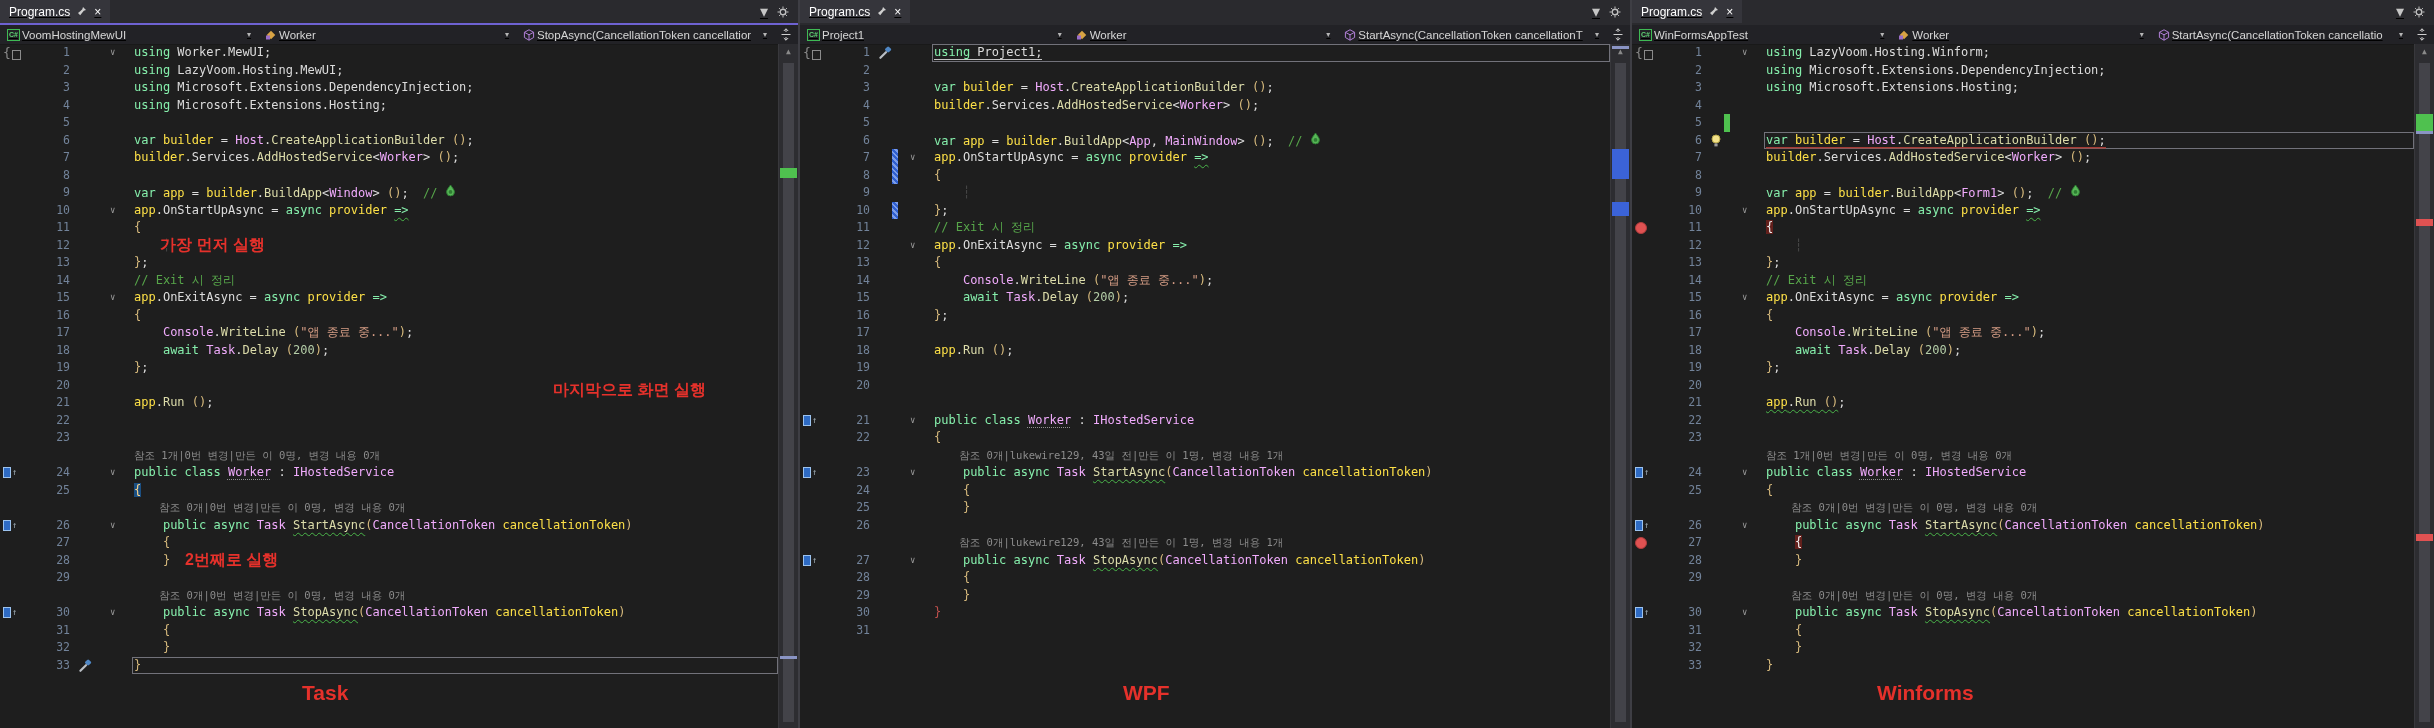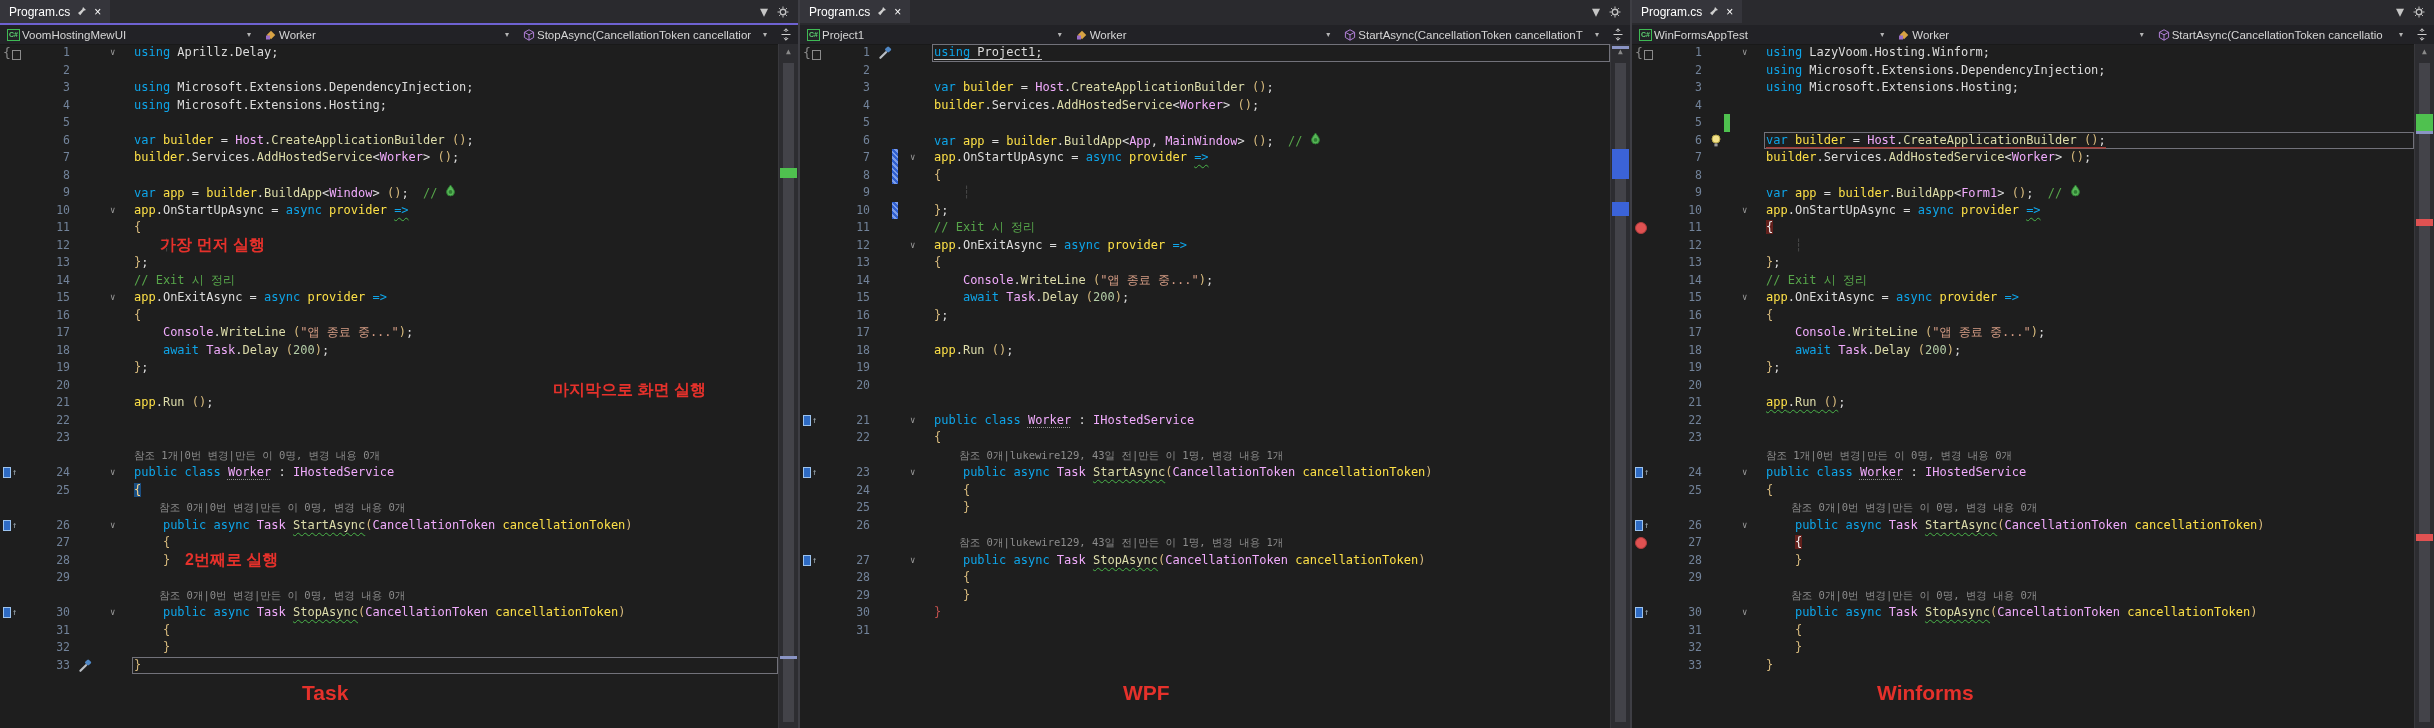--- a/index.html
+++ b/index.html
@@ -1,17 +1,17 @@
 <!DOCTYPE html>
 <html><head>
 <meta charset="utf-8">
 <style>
   html,body{margin:0;padding:0;background:#141414;}
   body{width:2434px;height:728px;overflow:hidden;font-family:"DejaVu Sans Mono",monospace;}
-  #workspace{display:flex;width:2434px;height:728px;}
+  #workspace{display:flex;width:2434px;height:728px;text-decoration:underline;}
   .panel{position:relative;height:728px;background:#1e1e1e;box-sizing:border-box;overflow:hidden;flex:0 0 auto;}
   .panel.bordered{border-right:2px solid #3e3e44;}
   
   .tabrow{height:23px;background:#2a2a2e;display:flex;align-items:stretch;font-family:"Liberation Sans",sans-serif;}
   .tab{display:flex;align-items:center;gap:7px;padding:0 9px;background:#35353b;color:#ffffff;font-size:12px;}
   .tabrow .spacer{flex:1;}
   .tabricons{display:flex;align-items:center;gap:9px;padding-right:9px;color:#c5c5c5;}
   .accentline{height:2px;}
   .navrow{height:19px;background:#222226;display:flex;align-items:stretch;border-bottom:1px solid #191919;font-family:"Liberation Sans",sans-serif;}
   .combo{flex:1 1 0;display:flex;align-items:center;gap:2px;padding:0 7px;color:#d6d6d6;font-size:11.5px;min-width:0;}
@@ -22,21 +22,21 @@
   .codearea{position:absolute;top:44px;left:0;right:20px;bottom:0;}
   .row{display:flex;height:17.5px;line-height:17.5px;font-size:12px;position:relative;}
   .mcell{width:26px;display:flex;align-items:center;justify-content:flex-start;padding-left:3px;box-sizing:border-box;position:relative;}
   .lnum{width:52px;text-align:right;color:#72839a;padding-right:8px;box-sizing:border-box;font-size:11.5px;}
   .gut{width:22px;position:relative;}
   .fold{width:32px;color:#9a9a9a;font-size:9px;padding-left:10px;box-sizing:border-box;}
   .codecell{flex:1;white-space:pre;position:relative;padding-left:2px;}
   .row.clrow .codecell{color:#8c8c8c;font-size:10.5px;}
   .caretline .codecell{box-shadow:inset 0 0 0 1px #72727a;}
   
-  .k{color:#0ea5e9}.t{color:#f0abfc}.m{color:#dcdcaa}.v{color:#fde047}.p{color:#dcdcdc}
+  .k{color:#86efac}.t{color:#f0abfc}.m{color:#dcdcaa}.v{color:#fde047}.p{color:#dcdcdc}
   .s{color:#d69d85}.n1{color:#b5cea8}.c{color:#57a64a}.g{color:#d7ba7d}.gd{color:#4a4a4a}
   .sq{text-decoration:underline wavy #4ab54a;text-decoration-thickness:1px;text-underline-offset:3px;}
   .du{text-decoration:underline dotted #8f8f8f;text-underline-offset:3px;}
   .r{color:#c0504d}
   .hb{background:#63201c;color:#f2f2f2;}
   .sb{background:#1b4f82;color:#ffd68a;}
   .ru{box-shadow:0 1.5px 0 #a33c36;}
   .ug{box-shadow:0 1px 0 #c4c4c4;}
   
   .bp{width:12px;height:12px;border-radius:50%;background:#e05252;border:1px solid #b23d3d;box-sizing:border-box;}
@@ -123,27 +123,28 @@
         </div>
       </div>
       <div class="codearea">
         <div class="row">
           <div class="mcell">
             <span class="docbraces">{<span class="pg"></span></span>
           </div>
           <div class="lnum">1</div>
           <div class="gut"></div>
           <div class="fold">∨</div>
-          <div class="codecell"><span class="k">using </span><span class="p">Aprillz.Delay;</span></div>
+          <div class="codecell"><span class="k">using </span><span class="p">Worker.MewUI;</span></div>
         </div>
         <div class="row">
           <div class="mcell"></div>
           <div class="lnum">2</div>
           <div class="gut"></div>
           <div class="fold"></div>
+          <div class="codecell"><span class="k">using </span><span class="p">LazyVoom.Hosting.MewUI;</span></div>
         </div>
         <div class="row">
           <div class="mcell"></div>
           <div class="lnum">3</div>
           <div class="gut"></div>
           <div class="fold"></div>
           <div class="codecell"><span class="k">using </span><span class="p">Microsoft.Extensions.DependencyInjection;</span></div>
         </div>
         <div class="row">
           <div class="mcell"></div>

